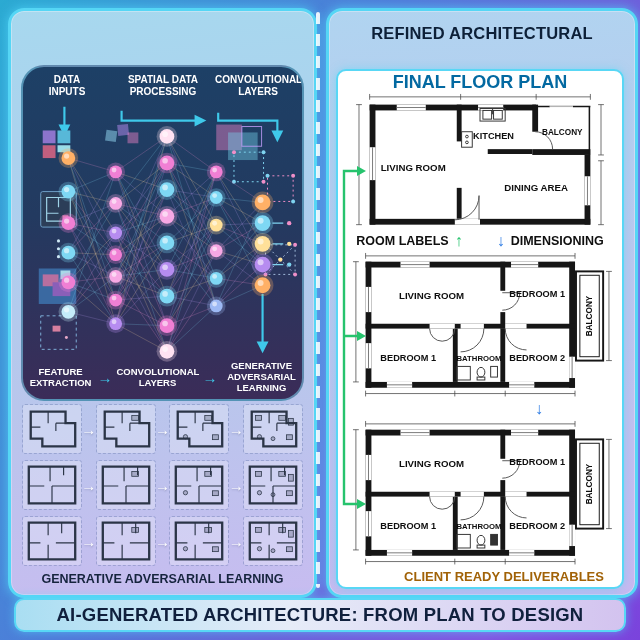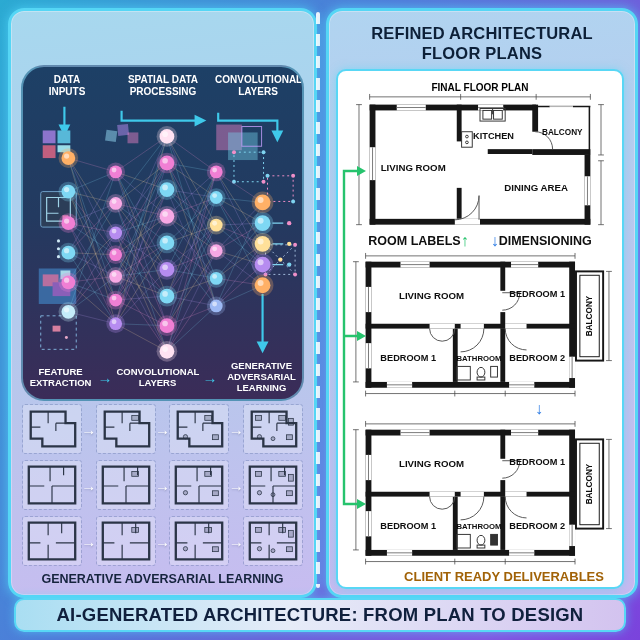--- a/index.html
+++ b/index.html
@@ -51,25 +51,25 @@
   .gan-caption{position:absolute;bottom:9px;left:0;right:0;text-align:center;
     font-weight:bold;font-size:12.5px;color:#16243e;}
   
   .white-card{
     position:absolute;left:7px;top:58px;width:288px;height:520px;background:#ffffff;
     border:2px solid #59d7f5;border-radius:10px;box-sizing:border-box;
     box-shadow:0 0 8px rgba(85,214,245,.5);
     display:flex;flex-direction:column;align-items:center;
   }
   .card-title{height:22px;display:flex;align-items:flex-end;justify-content:center;
-    font-weight:bold;font-size:10px;color:#000000;}
+    font-weight:bold;font-size:18px;color:#0369a1;}
   .plan-svg{display:block;}
   .flow-row{display:flex;align-items:center;justify-content:center;width:100%;
     font-weight:bold;font-size:12.5px;color:#0f0f0f;}
-  .labels-row{height:22px;}
+  .labels-row{height:22px;gap:6px;}
   .labels-row .spacer{width:22px;}
   .furniture-row{height:22px;gap:6px;padding-left:118px;box-sizing:border-box;}
   .arrow-up-green{color:var(--arrow-green,#26c36d);font-size:16px;font-weight:bold;}
   .arrow-down-blue{color:var(--arrow-blue,#2e7ce4);font-size:16px;font-weight:bold;}
   .card-caption{height:22px;display:flex;align-items:center;justify-content:center;
     font-weight:bold;font-size:13px;color:#a16207;margin-left:48px;}
   .green-connector{position:absolute;left:10px;top:142px;width:36px;height:368px;z-index:5;}
   
   .plan-svg text{font-family:"Liberation Sans",sans-serif;font-weight:bold;fill:#0e0e0e;}
   
@@ -535,21 +535,20 @@
         </div>
       </div>
     <div class="gan-caption">GENERATIVE ADVERSARIAL LEARNING</div>
   </div>
 
   <div class="divider"></div>
 
   <div class="panel panel-right">
     <div class="big-title">
       <div>REFINED ARCHITECTURAL</div>
-      <div>FLOOR PLANS</div>
     </div>
 
     <svg class="green-connector" viewBox="0 0 36 368">
       <path d="M20,18 H5 V351 H20 M5,183 H20" fill="none" stroke="#26c36d" stroke-width="2.4"></path>
       <polygon points="27,18 18,13 18,23" fill="#26c36d"></polygon>
       <polygon points="27,183 18,178 18,188" fill="#26c36d"></polygon>
       <polygon points="27,351 18,346 18,356" fill="#26c36d"></polygon>
     </svg>
 
     <div class="white-card">

